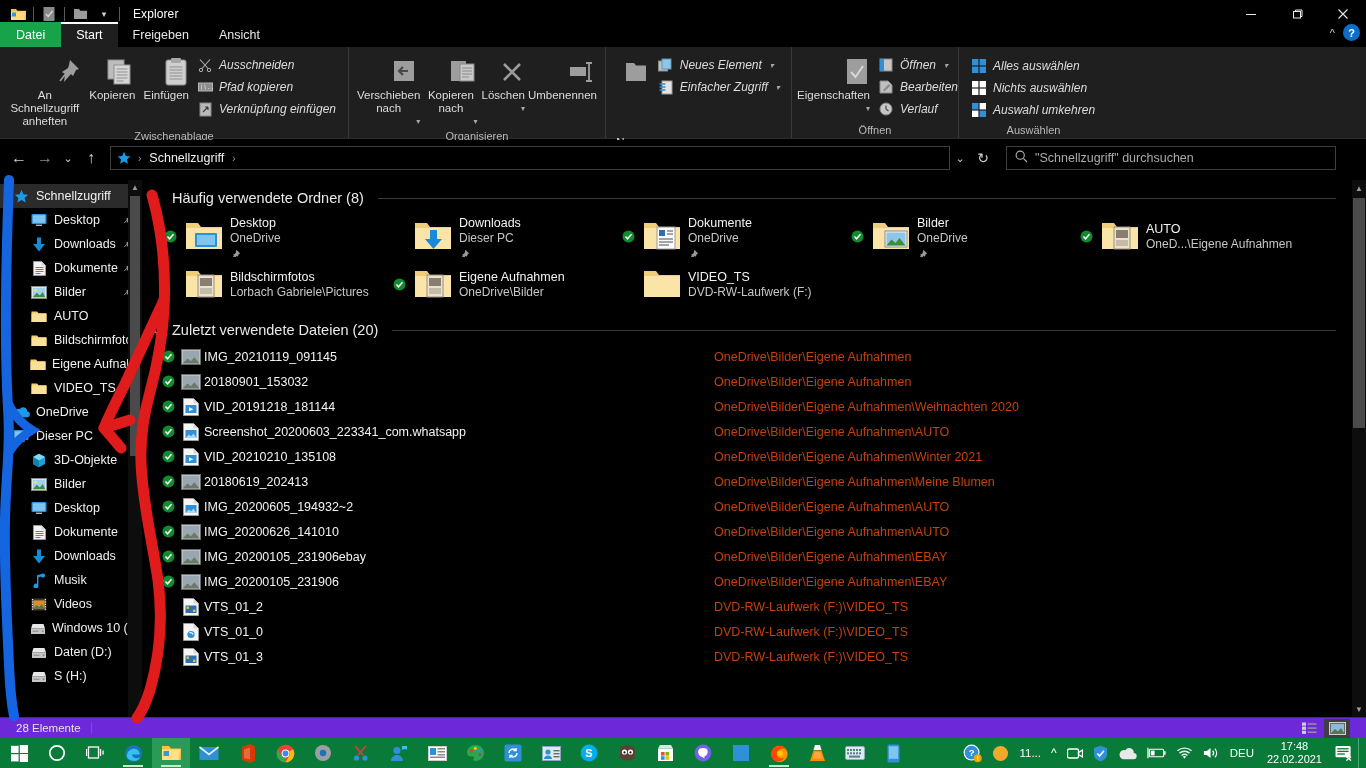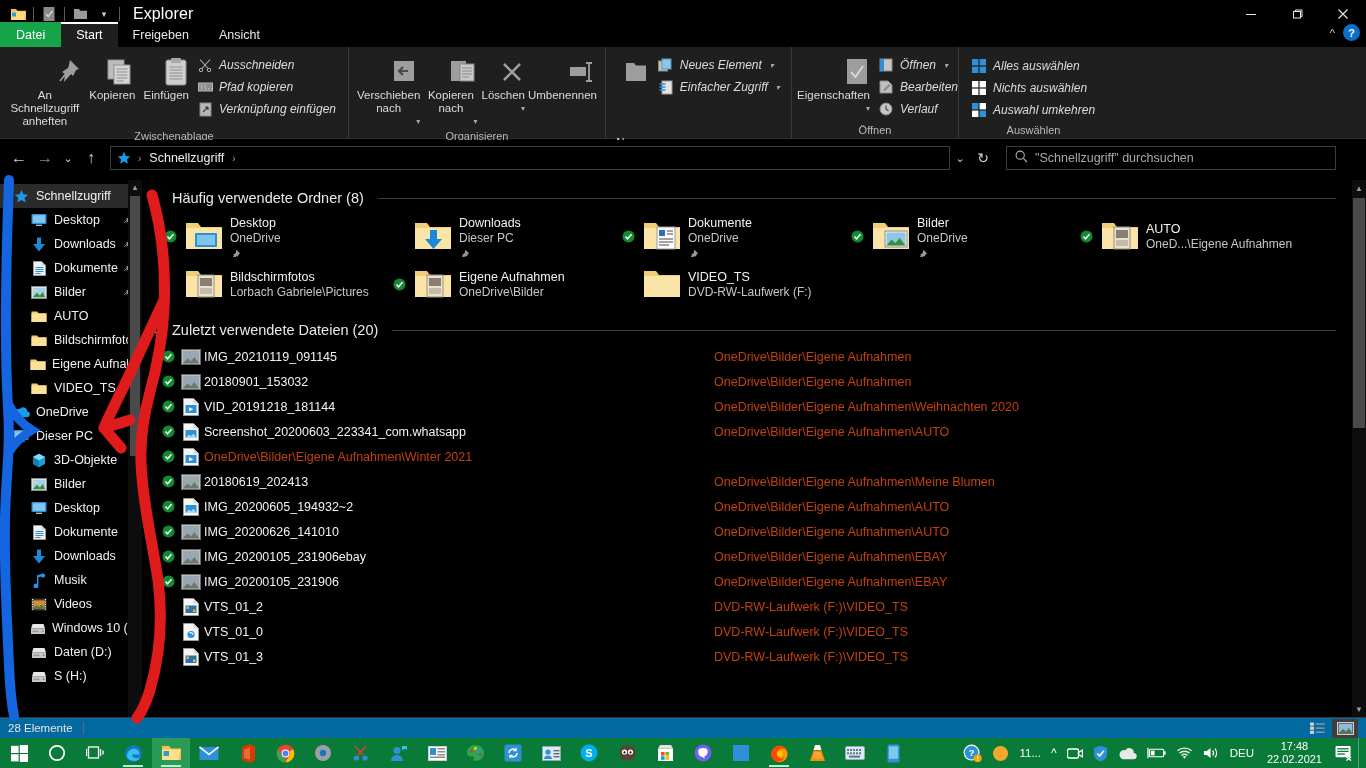--- a/index.html
+++ b/index.html
@@ -16,21 +16,21 @@
   .titlebar {
     position: absolute; top: 0; left: 0; width: 1366px; height: 28px;
     background: #000; color: #ffffff;
     display: flex; align-items: center;
   }
   .qat { display: flex; align-items: center; gap: 0px; padding-left: 6px; height: 28px; }
   .qat-btn {
     width: 24px; height: 22px; display: flex; align-items: center; justify-content: center;
   }
   .qat-sep { width: 1px; height: 14px; background: #5a5a5a; margin: 0 3px; }
-  .win-title { font-size: 16px; margin-left: 10px; color: #fff; letter-spacing: .1px; }
+  .win-title { font-size: 12px; margin-left: 10px; color: #fff; letter-spacing: .1px; }
   .wincontrols { position: absolute; right: 0; top: 0; display: flex; height: 28px; }
   .wc { width: 46px; height: 28px; display: flex; align-items: center; justify-content: center; color: #e8e8e8; }
 
   
   .tabstrip {
     position: absolute; top: 22px; left: 0; width: 1366px; height: 25px;
     display: flex; 
   }
   .tab {
     height: 25px; padding: 0 15px; font-size: 12.5px; color: #e6e6e6;
@@ -132,22 +132,22 @@
   .filerow .fname { width: 510px; font-size: 12.5px; color: #f2f2f2; white-space: nowrap; overflow: hidden; }
   .filerow .fpath { font-size: 12.5px; color: #c2410c; white-space: nowrap; }
 
   .vscroll { position: absolute; right: 0; top: 0; width: 14px; height: 100%; background: #0d0d0d; }
   .vscroll .arr { height: 16px; display:flex; align-items:center; justify-content:center; color:#9a9a9a; font-size:8px; }
   .vscroll .thumb { position: absolute; top: 18px; left: 1px; width: 12px; height: 230px; background: #4a4a4a; }
 
   
   .statusbar {
     position: absolute; top: 717px; left: 0; width: 1366px; height: 21px;
-    background: #0369a1; border-top: 1px solid #3a3a3a;
-    display: flex; align-items: center; padding: 0 8px; color: #e6e6e6; font-size: 11.5px;
+    background: #6d28d9; border-top: 1px solid #3a3a3a;
+    display: flex; align-items: center; padding: 0 16px; color: #e6e6e6; font-size: 11.5px;
   }
   .statusbar .sep { width: 1px; height: 12px; background: #6a6a6a; margin: 0 10px; }
   .viewbtns { margin-left: auto; display: flex; align-items: center; gap: 2px; }
   .viewbtn { width: 26px; height: 19px; display: flex; align-items: center; justify-content: center; }
   .viewbtn.active { background: #3f3f3f; }
 
   
   .taskbar {
     position: absolute; top: 738px; left: 0; width: 1366px; height: 30px;
     background: #0a7a38; display: flex; align-items: center;
@@ -1015,20 +1015,21 @@
               </svg>
             </span>
             <span class="ficon">
               <svg width="16" height="18" viewBox="0 0 16 18">
                 <path d="M0.5 0.5h10l5 5v12h-15z" fill="#f5f5f5" stroke="#9a9a9a"></path>
                 <path d="M10.5 0.5v5h5" fill="#d8d8d8"></path>
                 <rect x="2.5" y="7" width="11" height="8" fill="#2f90d8"></rect>
                 <path d="M6 9.2l4.4 2-4.4 2z" fill="#ffffff"></path>
               </svg>
             </span>
+            <span class="fname">VID_20210210_135108</span>
             <span class="fpath">OneDrive\Bilder\Eigene Aufnahmen\Winter 2021</span>
           </div>
           <div class="filerow">
             <span class="cloud">
               <svg width="13" height="13" viewBox="0 0 13 13">
                 <circle cx="6.5" cy="6.5" r="6" fill="#128a2f"></circle>
                 <path d="M3.5 6.6l2 2.2 4-4.6" stroke="#ffffff" stroke-width="1.5" fill="none"></path>
               </svg>
             </span>
             <span class="ficon">

